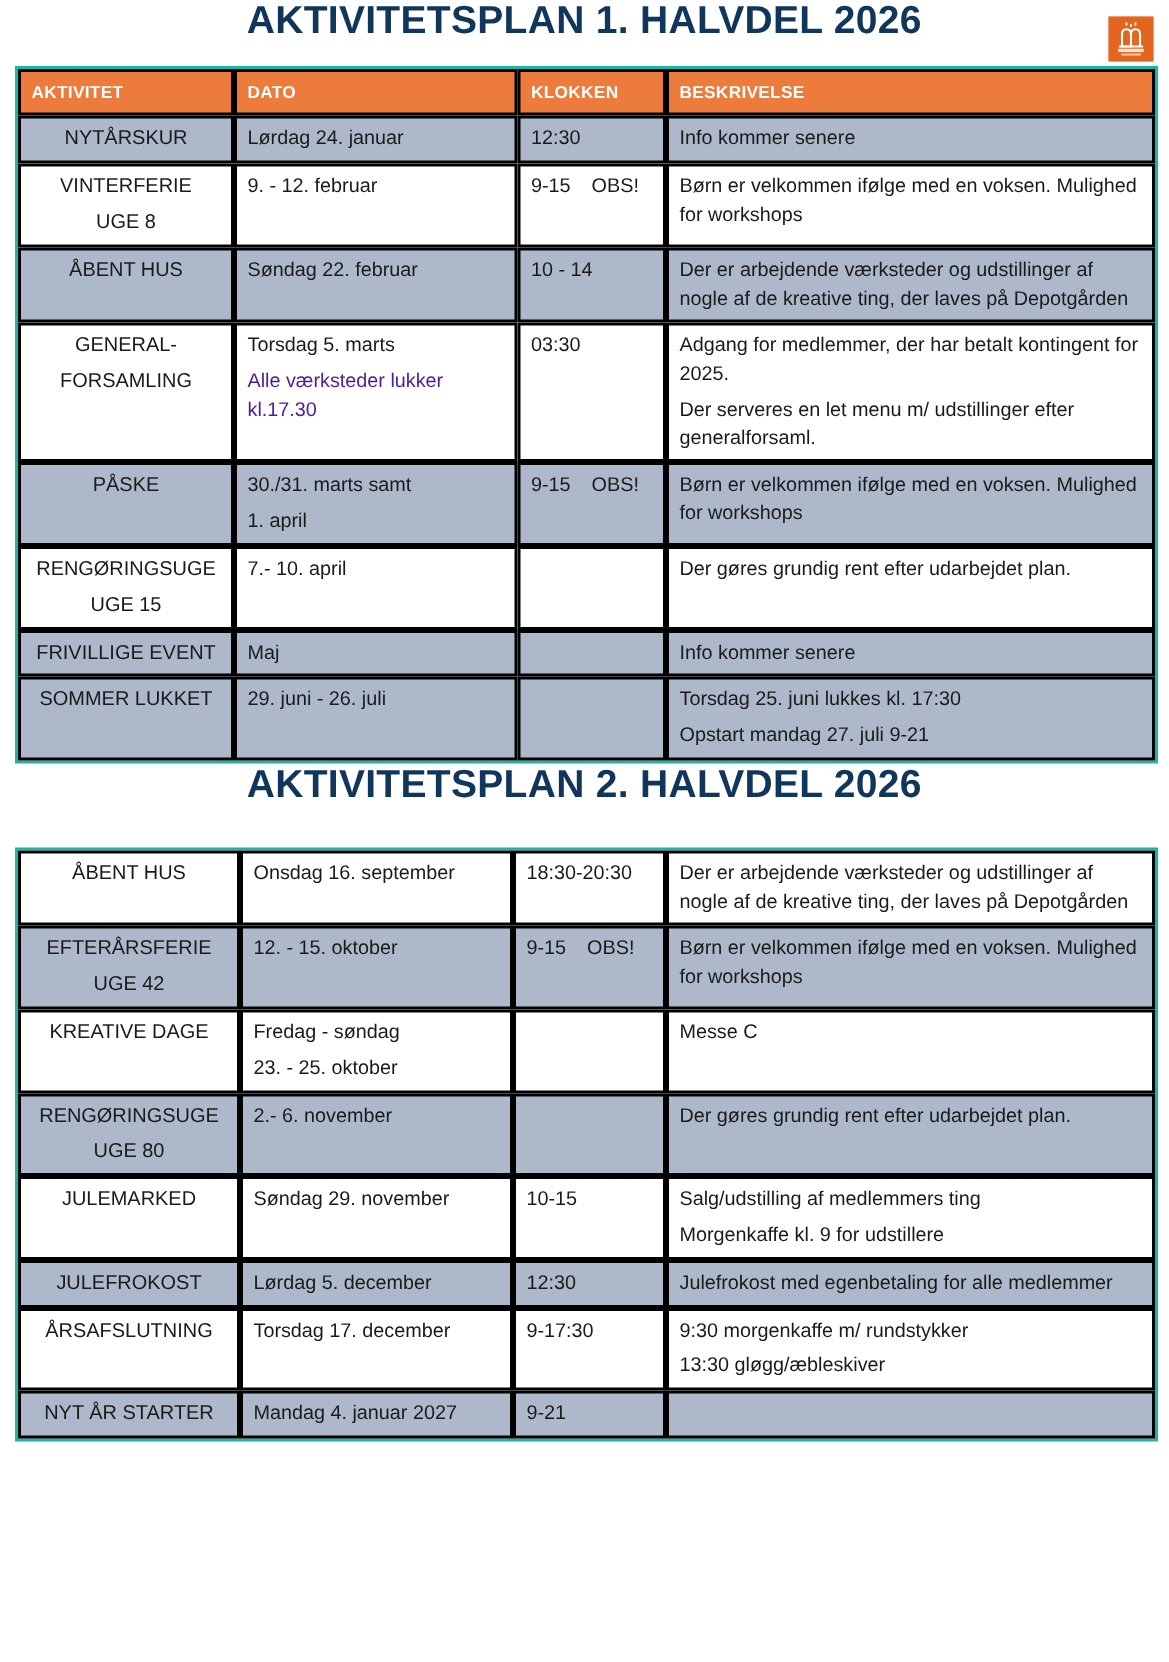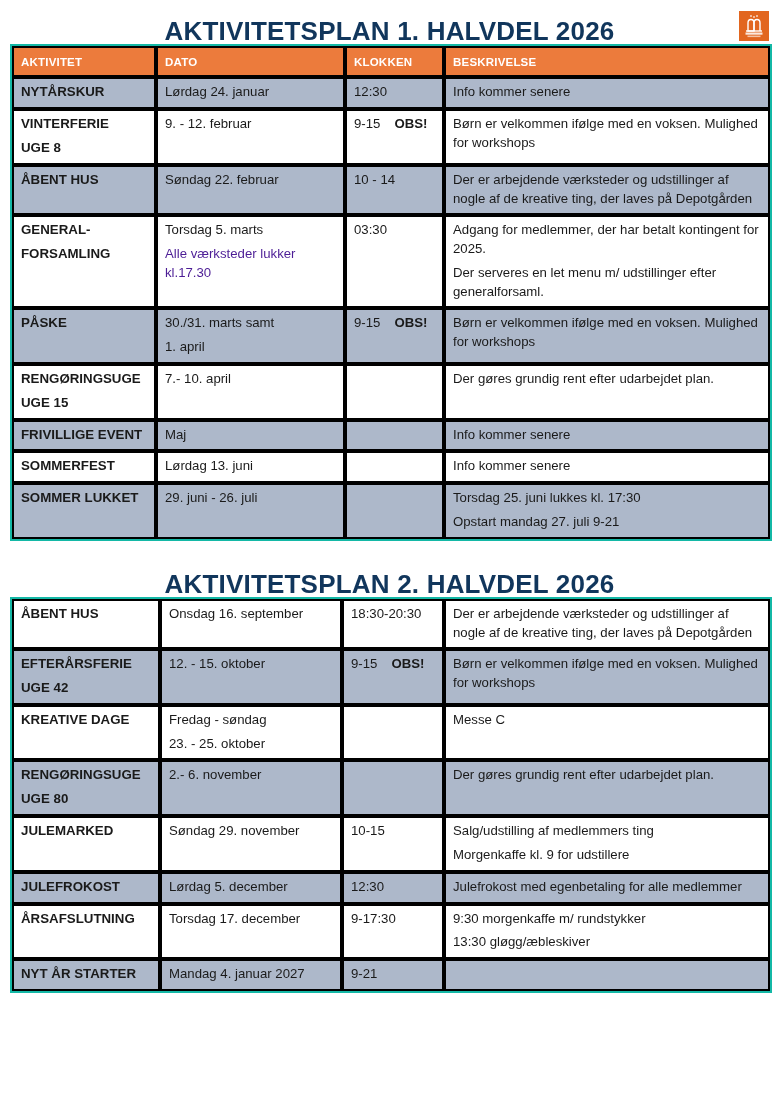--- a/index.html
+++ b/index.html
@@ -21,21 +21,21 @@
     height: 1108px;
     position: relative;
     padding: 0;
   }
 
   
   .title-row {
     position: relative;
     height: 44px;
     display: flex;
-    align-items: flex-end;
+    align-items: flex-start;
     justify-content: center;
   }
   .doc-title {
     font-size: 26px;
     font-weight: bold;
     color: #11365c;
     letter-spacing: 0.2px;
     text-align: center;
     line-height: 1;
     white-space: nowrap;
@@ -81,28 +81,29 @@
     font-weight: bold;
     font-size: 11.5px;
     letter-spacing: 0.2px;
     height: 29px;
     padding-top: 6px;
     vertical-align: middle;
   }
   tr.shade > td { background: #adb8ca; }
   tr.plain > td { background: #ffffff; }
   td.act {
-    font-weight: bold;
+    font-weight: normal;
     font-size: 13.3px;
+    text-align: center;
   }
   .line { display: block; }
   .line + .line { margin-top: 5px; }
   .green { color: #4c1d95; }
   .obs {
-    font-weight: bold;
+    font-weight: normal;
     margin-left: 14px;
   }
 
   
   table.t1 col.c1 { width: 144px; }
   table.t1 col.c2 { width: 189px; }
   table.t1 col.c3 { width: 99px; }
   table.t1 col.c4 { width: 326px; }
   
   table.t2 col.c1 { width: 148px; }
@@ -241,32 +242,20 @@
             <span class="line">FRIVILLIGE EVENT</span>
           </td>
           <td>
             <span class="line">Maj</span>
           </td>
           <td></td>
           <td>
             <span class="line">Info kommer senere</span>
           </td>
         </tr>
-        <tr class="plain">
-          <td class="act">
-            <span class="line">SOMMERFEST</span>
-          </td>
-          <td>
-            <span class="line">Lørdag 13. juni</span>
-          </td>
-          <td></td>
-          <td>
-            <span class="line">Info kommer senere</span>
-          </td>
-        </tr>
         <tr class="shade">
           <td class="act">
             <span class="line">SOMMER LUKKET</span>
           </td>
           <td>
             <span class="line">29. juni - 26. juli</span>
           </td>
           <td></td>
           <td>
             <span class="line">Torsdag 25. juni lukkes kl. 17:30</span>

